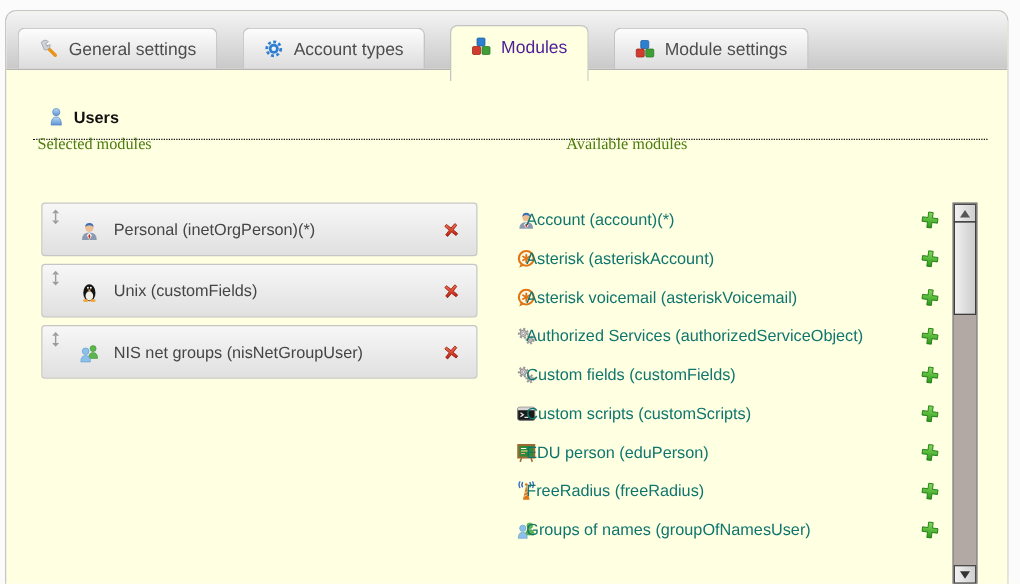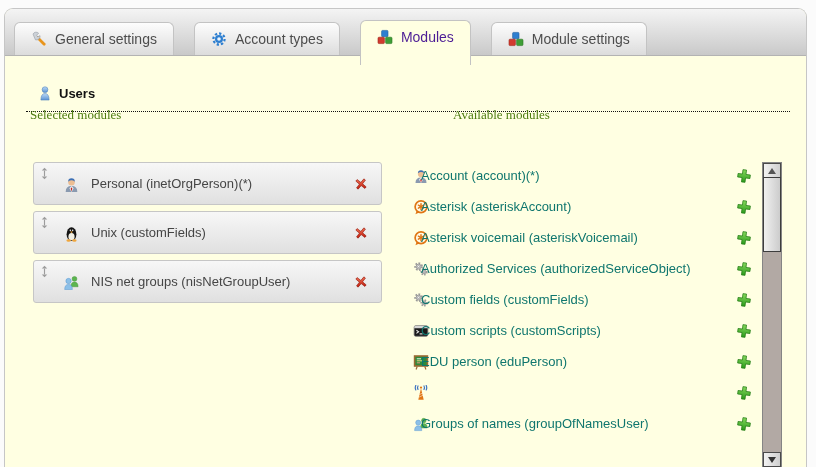--- a/index.html
+++ b/index.html
@@ -343,20 +343,21 @@
         </svg>
       <span class="mlabel">EDU person (eduPerson)</span>
       <svg class="add">
           <use href="#sym-plus"></use>
         </svg>
     </div>
     <div class="av-row">
       <svg class="micon">
           <use href="#sym-antenna"></use>
         </svg>
+      <span class="mlabel">FreeRadius (freeRadius)</span>
       <svg class="add">
           <use href="#sym-plus"></use>
         </svg>
     </div>
     <div class="av-row">
       <svg class="micon">
           <use href="#sym-group"></use>
         </svg>
       <span class="mlabel">Groups of names (groupOfNamesUser)</span>
       <svg class="add">

